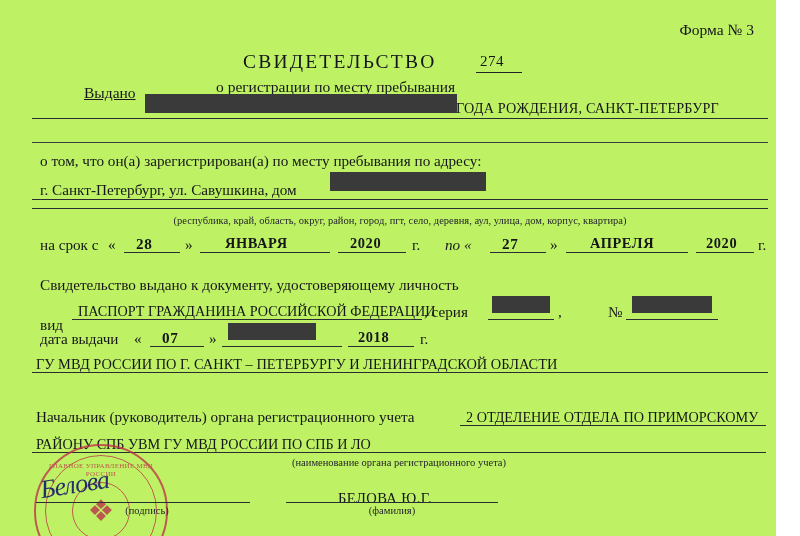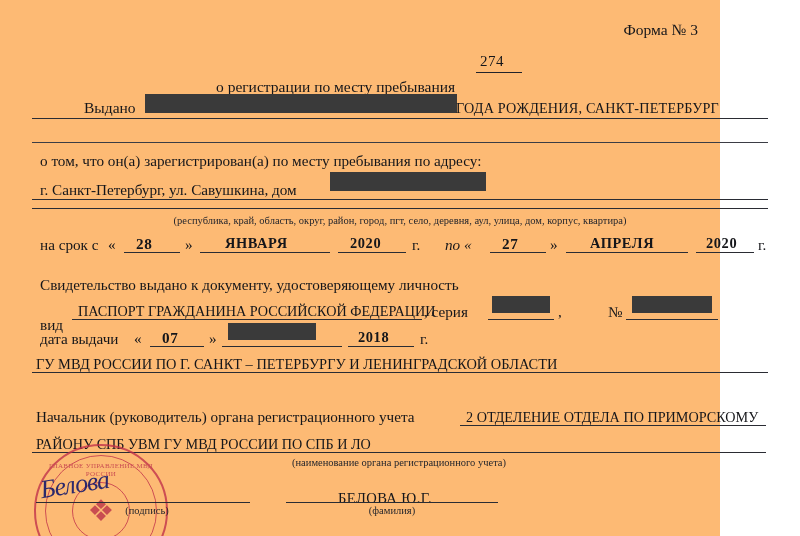--- a/index.html
+++ b/index.html
@@ -11,22 +11,22 @@
     width: 800px;
     height: 536px;
     position: relative;
     overflow: hidden;
     font-family: "Liberation Serif", serif;
     color: #15161a;
   }
   .page {
     position: absolute;
     left: 0; top: 0;
-    width: 720px; height: 536px;
-    background: #fdba74;
+    width: 776px; height: 536px;
+    background: #bef264;
   }
   
   .t {
     position: absolute;
     white-space: nowrap;
     line-height: 1;
   }
   .form-no {
     right: 22px;
     top: 22px;
@@ -53,22 +53,23 @@
     background: #20222a;
   }
   .title-sub {
     left: 216px;
     top: 79px;
     font-size: 15.5px;
   }
 
   .lbl-vydano {
     left: 84px;
-    top: 100px;
+    top: 85px;
     font-size: 15.5px;
+    text-decoration: underline;
   }
   .lbl-goda {
     left: 456px;
     top: 101px;
     font-size: 14.2px;
     letter-spacing: 0.2px;
   }
 
   .rule {
     position: absolute;
@@ -161,20 +162,21 @@
     letter-spacing: -1px;
   }
 </style>
 </head>
 <body>
 
 <div class="page">
 
   <div class="t form-no">Форма № 3</div>
 
+  <div class="t title-main">СВИДЕТЕЛЬСТВО</div>
   <div class="t title-num">274</div>
   <div class="title-num-underline"></div>
   <div class="t title-sub">о регистрации по месту пребывания</div>
 
   <div class="t lbl-vydano">Выдано</div>
   <div class="redact" style="left:145px; top:94px; width:312px; height:19px;"></div>
   <div class="t lbl-goda">ГОДА РОЖДЕНИЯ, САНКТ-ПЕТЕРБУРГ</div>
   <div class="rule" style="left:32px; top:118px; width:736px;"></div>
 
   <div class="rule thin" style="left:32px; top:142px; width:736px;"></div>

